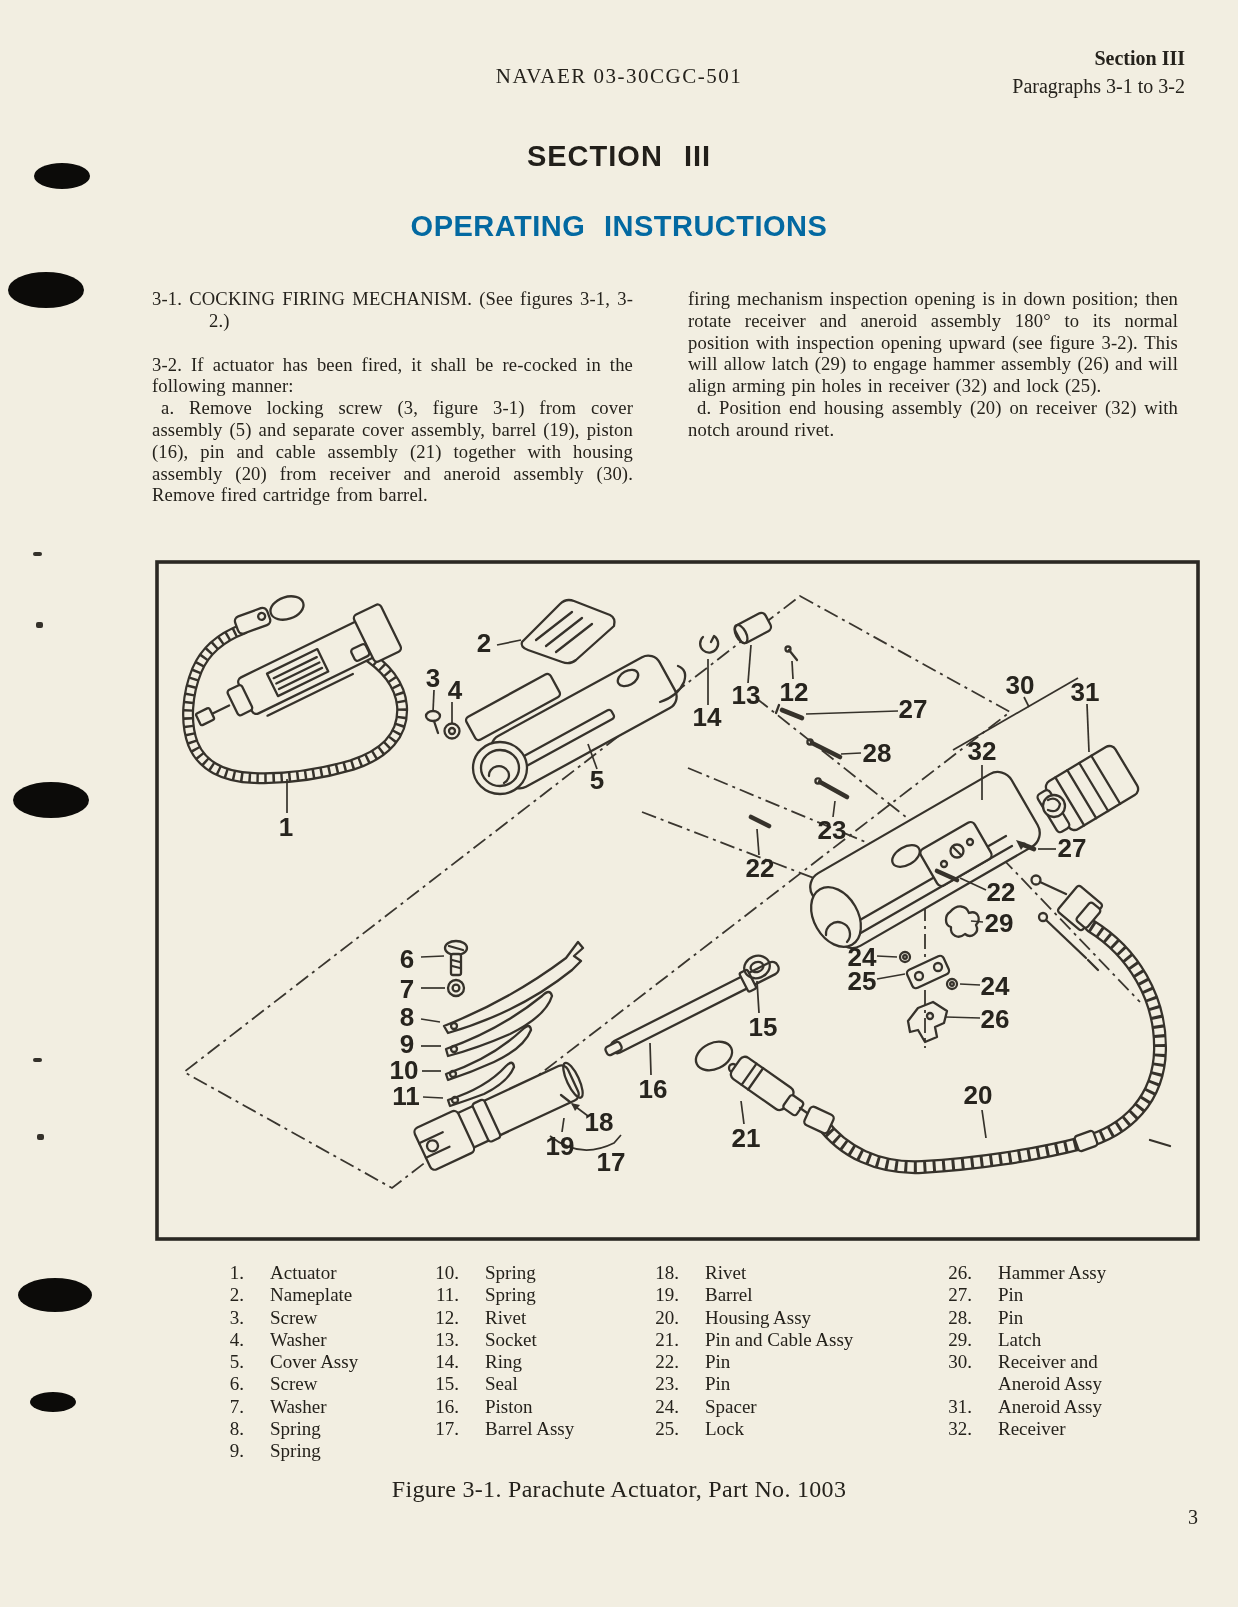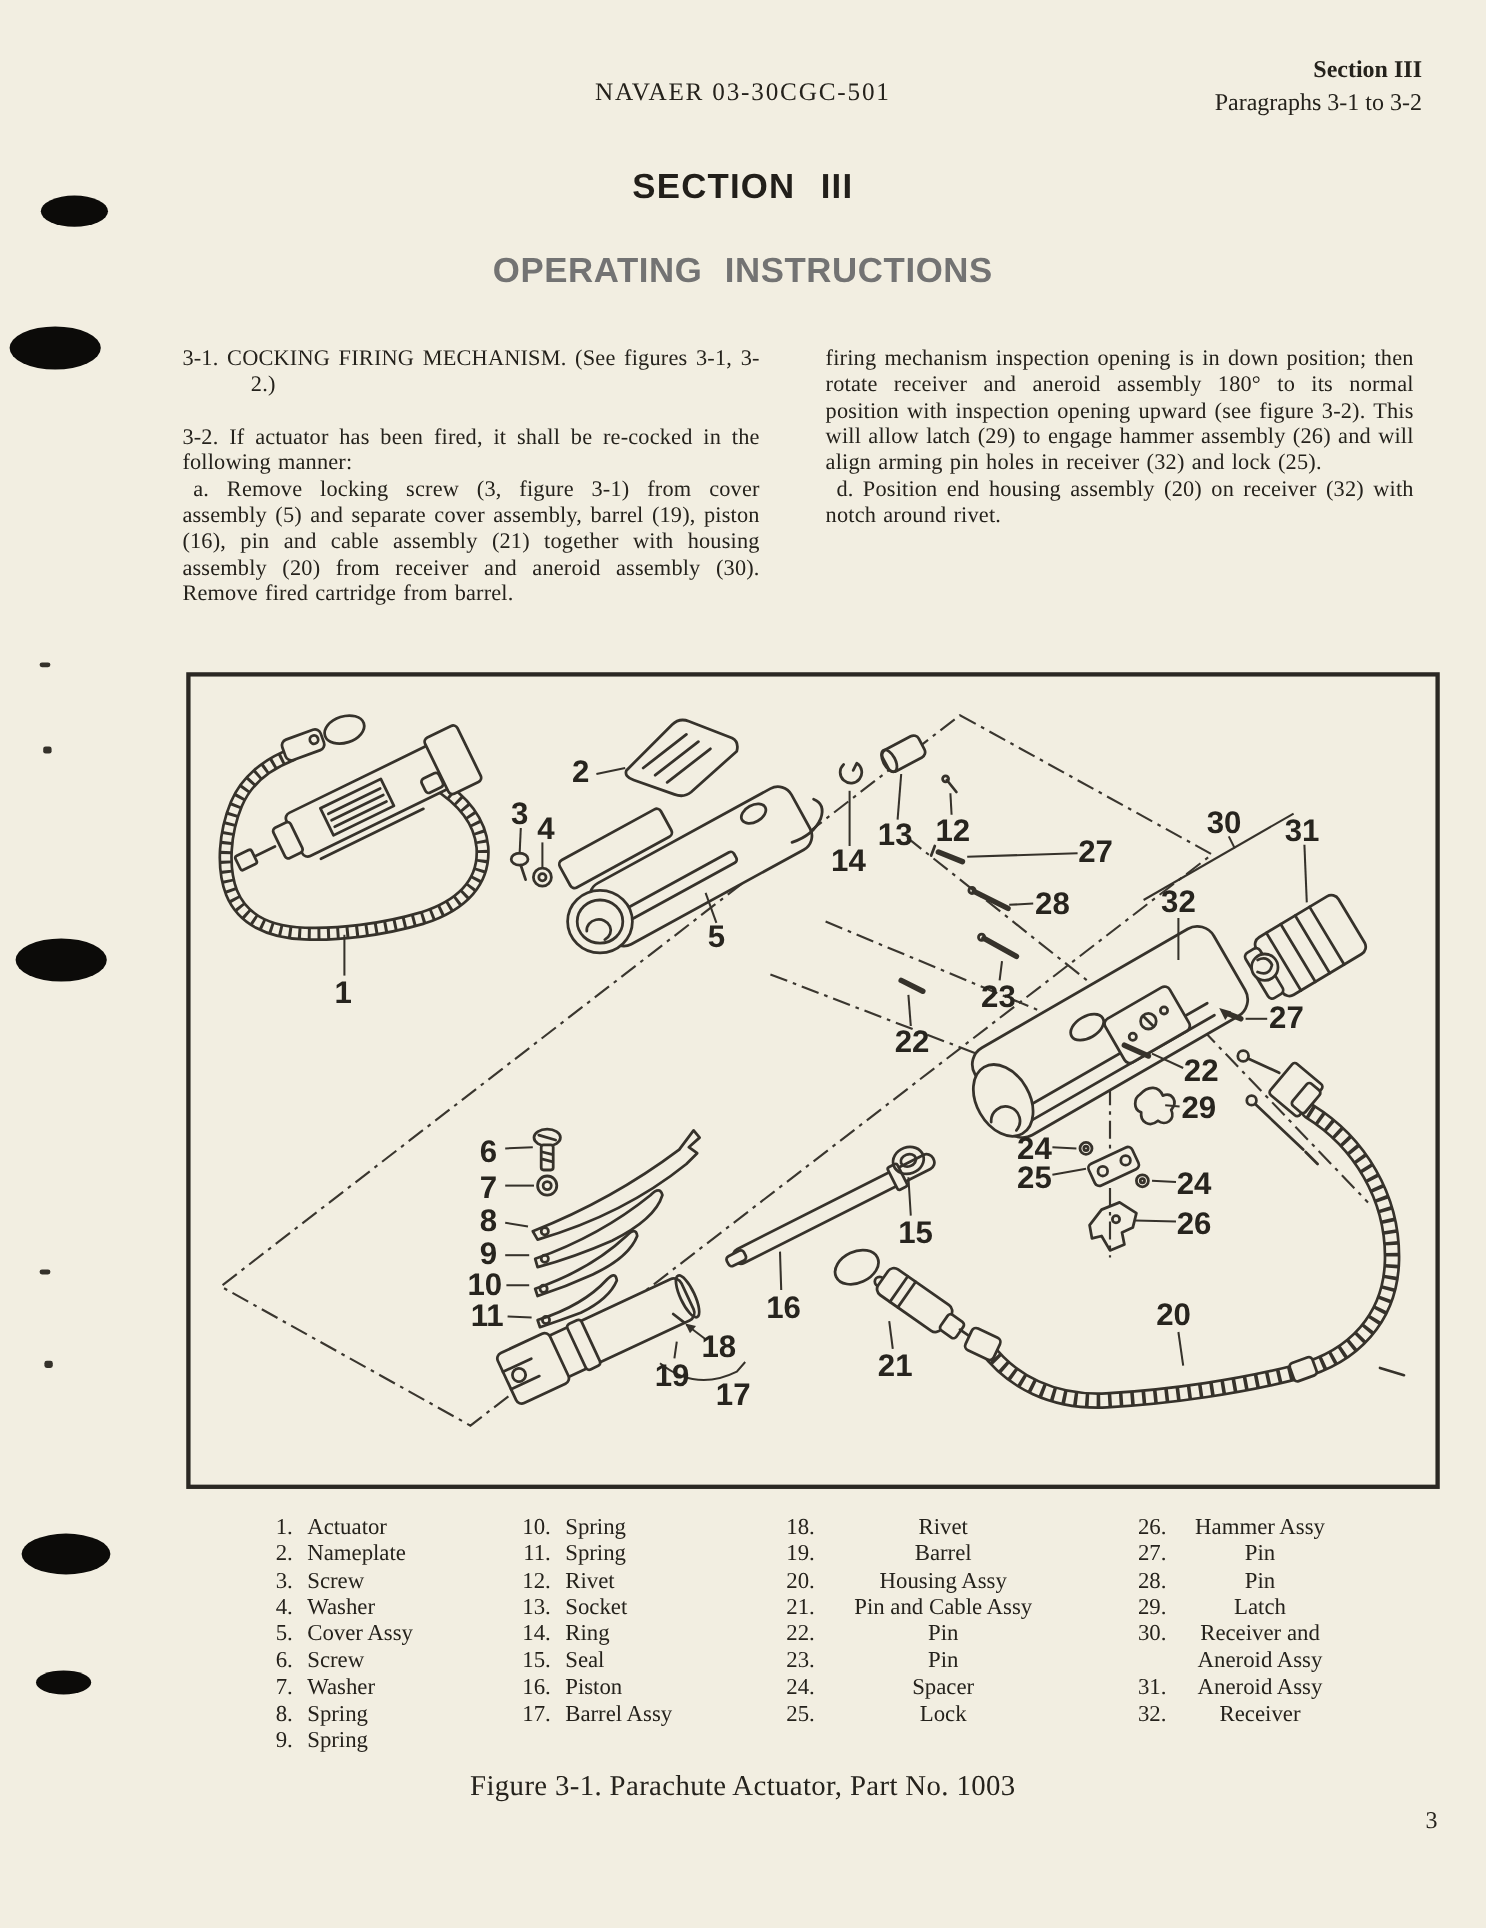--- a/index.html
+++ b/index.html
@@ -13,21 +13,21 @@
   
   .blob{position:absolute;background:#0c0b09;border-radius:50%;}
   .speck{position:absolute;background:#35312a;border-radius:2px;}
   
   .hdr-center{left:0;right:0;top:44px;text-align:center;font-size:21px;letter-spacing:1.5px;margin-top:20px;}
   .hdr-right{right:53px;top:44px;text-align:right;font-size:20px;line-height:28px;}
   .hdr-right .l1{font-weight:600;}
   .title-1{left:0;right:0;top:140px;text-align:center;font-family:"Liberation Sans",sans-serif;
     font-weight:700;font-size:29px;letter-spacing:1px;word-spacing:12px;color:#221f1a;}
   .title-2{left:0;right:0;top:210px;text-align:center;font-family:"Liberation Sans",sans-serif;
-    font-weight:700;font-size:29px;letter-spacing:0.5px;word-spacing:10px;color:#737373;}
+    font-weight:700;font-size:29px;letter-spacing:0.5px;word-spacing:10px;color:#0369a1;}
   
   .col{position:absolute;top:288px;font-size:18.6px;line-height:21.8px;text-align:justify;
     letter-spacing:0.15px;word-spacing:1.2px;}
   .col-left{left:152px;width:481px;}
   .col-right{left:688px;width:490px;}
   .hang{padding-left:57px;text-indent:-57px;}
   .para{margin:0;}
   .mt{margin-top:22px;}
   .step{text-indent:9px;}
   
@@ -43,21 +43,21 @@
   .tube-b{stroke:#36322b;stroke-width:14;fill:none;stroke-linecap:round;}
   .tube2-b{stroke:#f2eee1;stroke-width:9.5;fill:none;stroke-linecap:round;}
   .rib-b{stroke:#36322b;stroke-width:11;fill:none;stroke-dasharray:3 6.5;}
   .co{font-family:"Liberation Sans",sans-serif;font-weight:700;font-size:26px;fill:#27241e;
     text-anchor:middle;}
   
   .plist-col{position:absolute;top:1262px;font-size:19px;line-height:22.3px;}
   .pcol1{left:210px;}  .pcol2{left:425px;}  .pcol3{left:645px;}  .pcol4{left:938px;}
   .prow{white-space:nowrap;}
   .pnum{display:inline-block;width:34px;text-align:right;}
-  .pname{display:inline-block;margin-left:12px;vertical-align:top;white-space:normal;text-align:center;}
+  .pname{display:inline-block;margin-left:26px;vertical-align:top;white-space:normal;}
   .pcol4 .pname{width:132px;}
   .pcol3 .pname{width:190px;}
   .caption{left:0;right:0;top:1476px;text-align:center;font-size:24px;letter-spacing:0.3px;}
   .pageno{left:1188px;top:1506px;font-size:20px;}
 </style>
 </head>
 <body>
 
 <div class="blob" style="left:34px;top:163px;width:56px;height:26px;"></div>
 <div class="blob" style="left:8px;top:272px;width:76px;height:36px;"></div>

